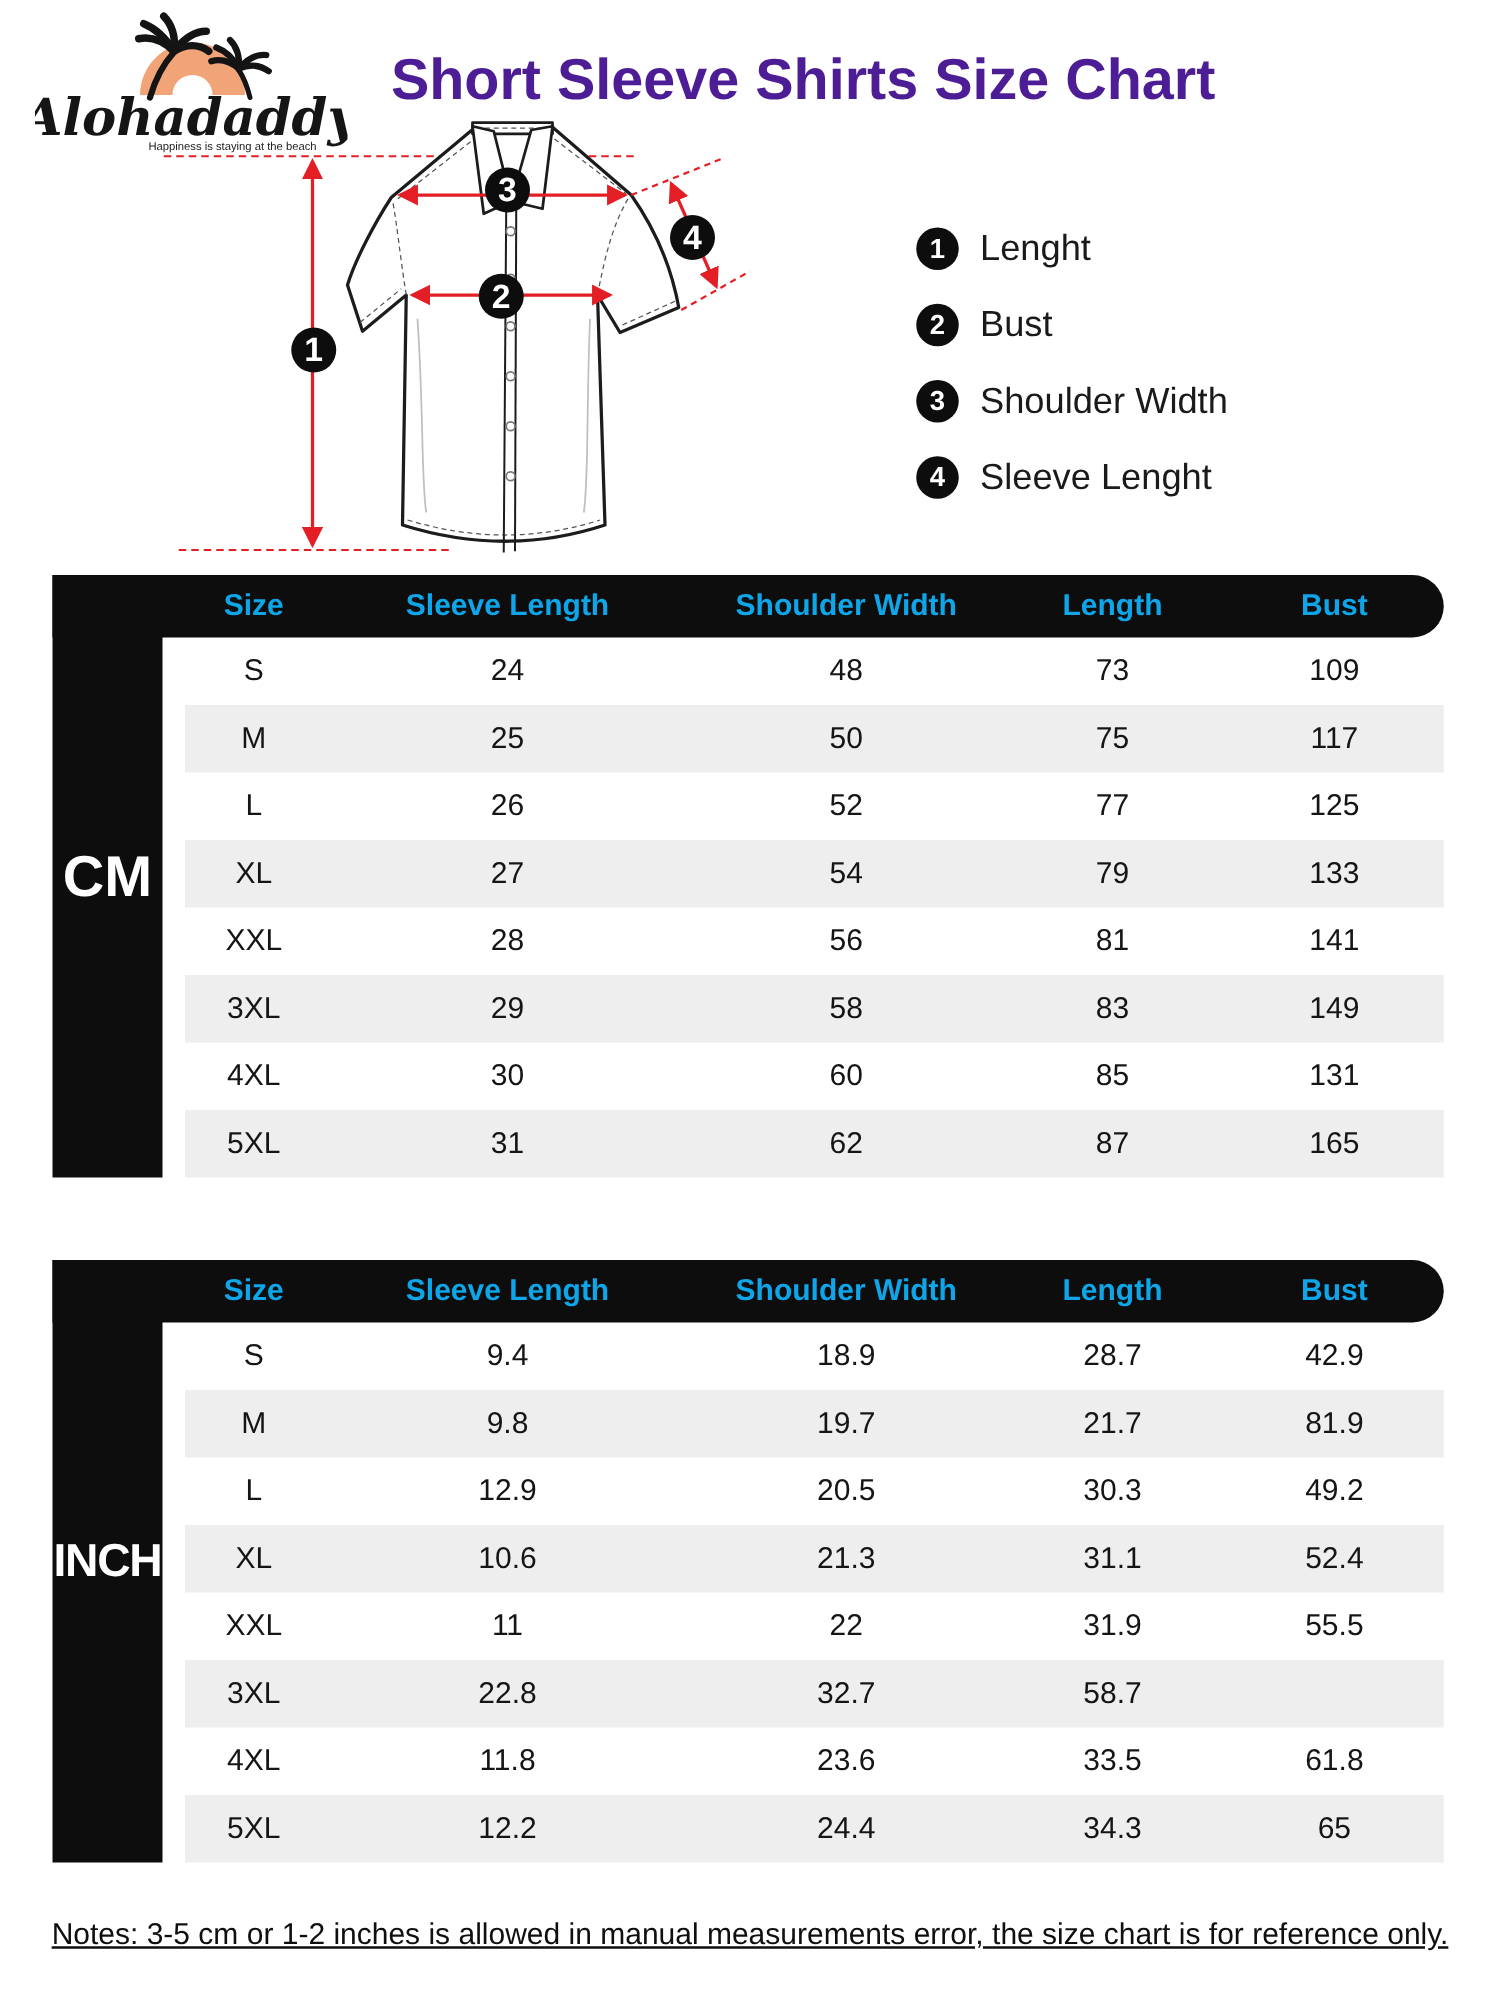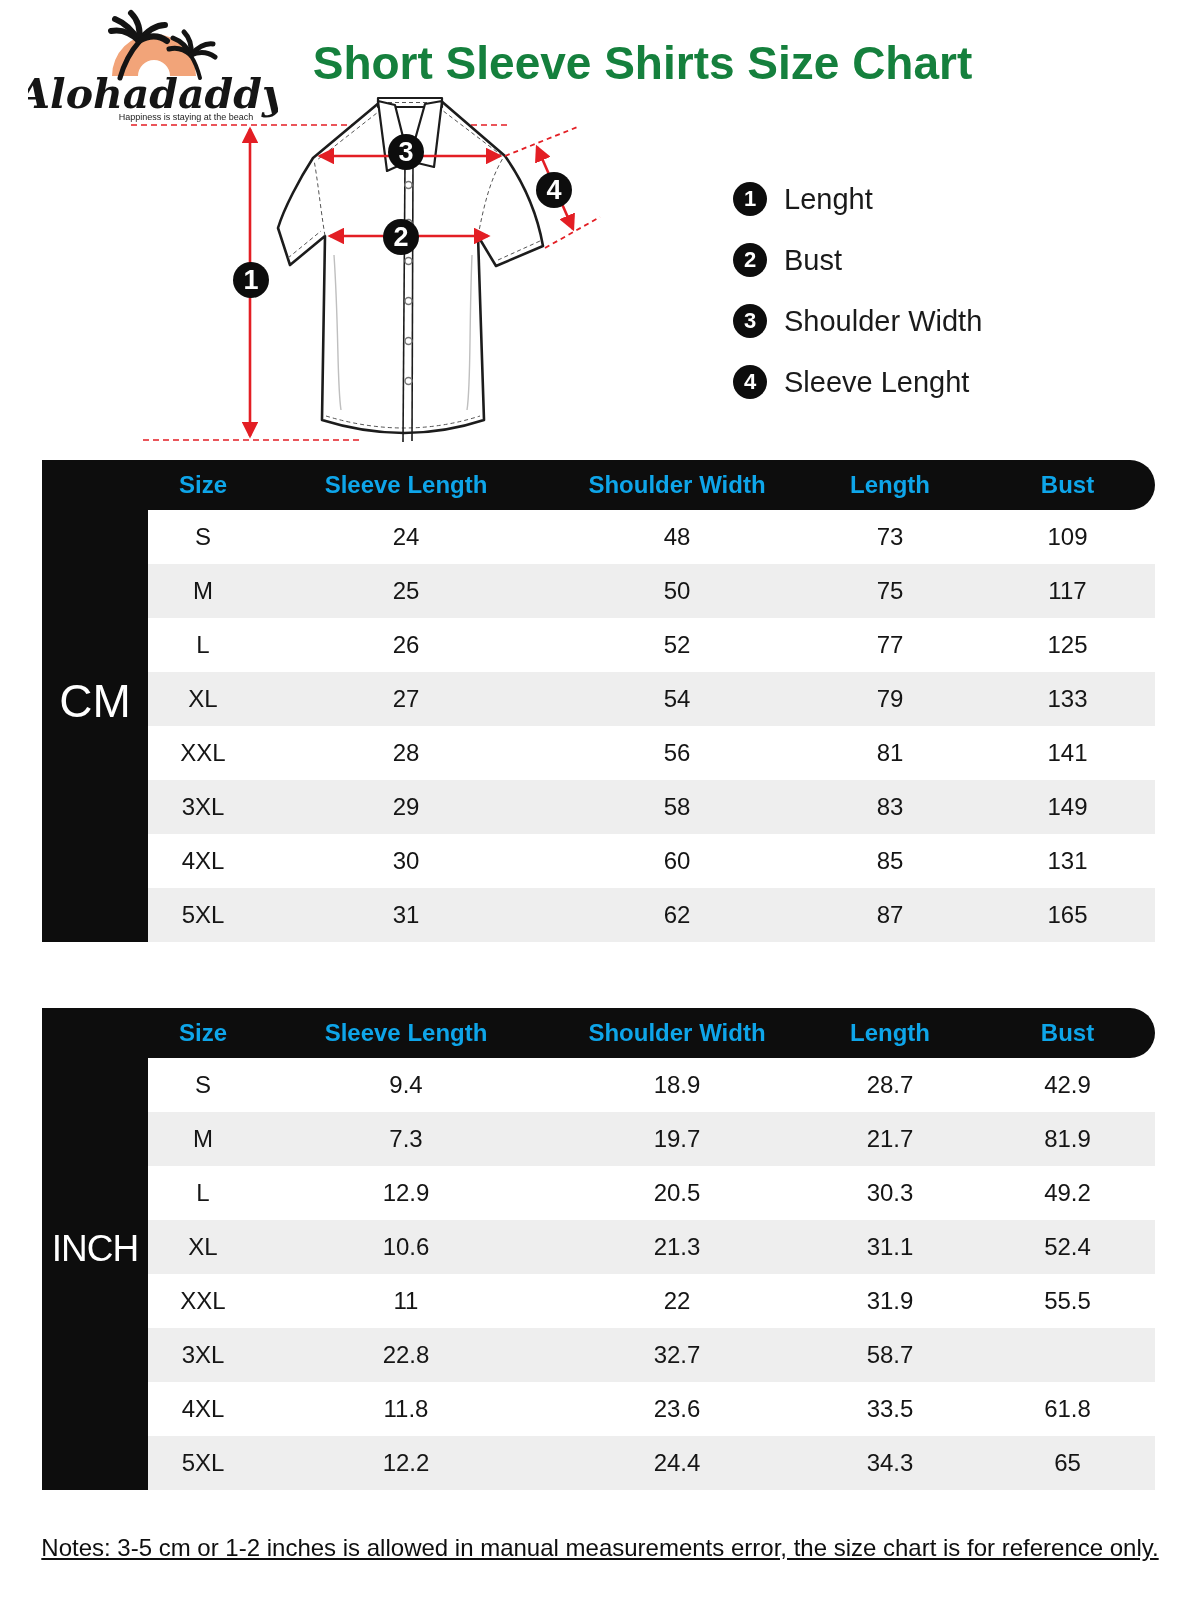--- a/index.html
+++ b/index.html
@@ -14,21 +14,21 @@
   .page{
     position:relative;width:1200px;height:1600px;background:#ffffff;
     margin:0 auto;overflow:hidden;color:#111;
   }
   
   .logo-svg{position:absolute;left:28px;top:6px;}
   .brand-text{font-family:"DejaVu Serif", serif;font-style:italic;font-weight:bold;font-size:41px;fill:#151515;}
   .tagline-text{font-family:"Liberation Sans", sans-serif;font-size:9px;fill:#222;}
   .page-title{
     position:absolute;left:85px;right:0;top:36px;text-align:center;
-    font-size:46px;font-weight:bold;color:#15803d;letter-spacing:0;
+    font-size:46px;font-weight:bold;color:#4c1d95;letter-spacing:0;
   }
   
   .diagram{position:absolute;left:128px;top:90px;width:500px;height:368px;}
   .shirt{fill:#ffffff;stroke:#1c1c1c;stroke-width:2.6;stroke-linejoin:round;}
   .collar{fill:#ffffff;stroke:#1c1c1c;stroke-width:2.2;stroke-linejoin:round;}
   .placket{stroke:#1c1c1c;stroke-width:1.6;fill:none;}
   .stitch{stroke:#555;stroke-width:1;fill:none;stroke-dasharray:4 3;}
   .wrinkle{stroke:#bfbfbf;stroke-width:1.4;fill:none;}
   .button{fill:#fff;stroke:#777;stroke-width:1.4;}
   .red-line{stroke:var(--red);stroke-width:2.6;fill:none;}
@@ -40,22 +40,22 @@
   
   .legend{position:absolute;left:733px;top:182px;list-style:none;display:flex;flex-direction:column;gap:27px;}
   .legend li{display:flex;align-items:center;gap:17px;}
   .lg-circle{width:34px;height:34px;border-radius:50%;background:var(--ink);color:#fff;
     font-weight:bold;font-size:22px;display:flex;align-items:center;justify-content:center;flex:0 0 auto;}
   .lg-label{font-size:29px;color:#1a1a1a;}
   
   .tbl{position:absolute;left:42px;width:1113px;}
   .tbl.cm{top:460px;}
   .tbl.inch{top:1008px;}
-  .tbl-band{position:absolute;left:0;top:0;width:106px;height:482px;background:var(--ink);
-    display:flex;align-items:center;justify-content:center;color:#fff;font-weight:normal;z-index:2;}
+  .tbl-band{position:absolute;left:0;top:0;width:88px;height:482px;background:var(--ink);
+    display:flex;align-items:center;justify-content:center;color:#fff;font-weight:bold;z-index:2;}
   .tbl.cm  .tbl-band{font-size:46px;}
   .tbl.inch .tbl-band{font-size:37px;letter-spacing:-1px;}
   .tbl-header{height:50px;background:var(--ink);border-radius:0 25px 25px 0;
     display:grid;grid-template-columns:106px 110px 296px 246px 180px 1fr;align-items:center;}
   .h-cell{color:#0ea5e9;font-weight:bold;font-size:24px;text-align:center;}
   .tbl-body{margin-left:106px;}
   .tbl-row{height:54px;display:grid;grid-template-columns:110px 296px 246px 180px 1fr;align-items:center;}
   .tbl-row:nth-child(even){background:var(--stripe);}
   .cell{font-size:24px;text-align:center;color:#151515;}
   
@@ -266,21 +266,21 @@
     <div class="tbl-body">
         <div class="tbl-row">
           <div class="cell">S</div>
           <div class="cell">9.4</div>
           <div class="cell">18.9</div>
           <div class="cell">28.7</div>
           <div class="cell">42.9</div>
         </div>
         <div class="tbl-row">
           <div class="cell">M</div>
-          <div class="cell">7.3</div>
+          <div class="cell">9.8</div>
           <div class="cell">19.7</div>
           <div class="cell">21.7</div>
           <div class="cell">81.9</div>
         </div>
         <div class="tbl-row">
           <div class="cell">L</div>
           <div class="cell">12.9</div>
           <div class="cell">20.5</div>
           <div class="cell">30.3</div>
           <div class="cell">49.2</div>

